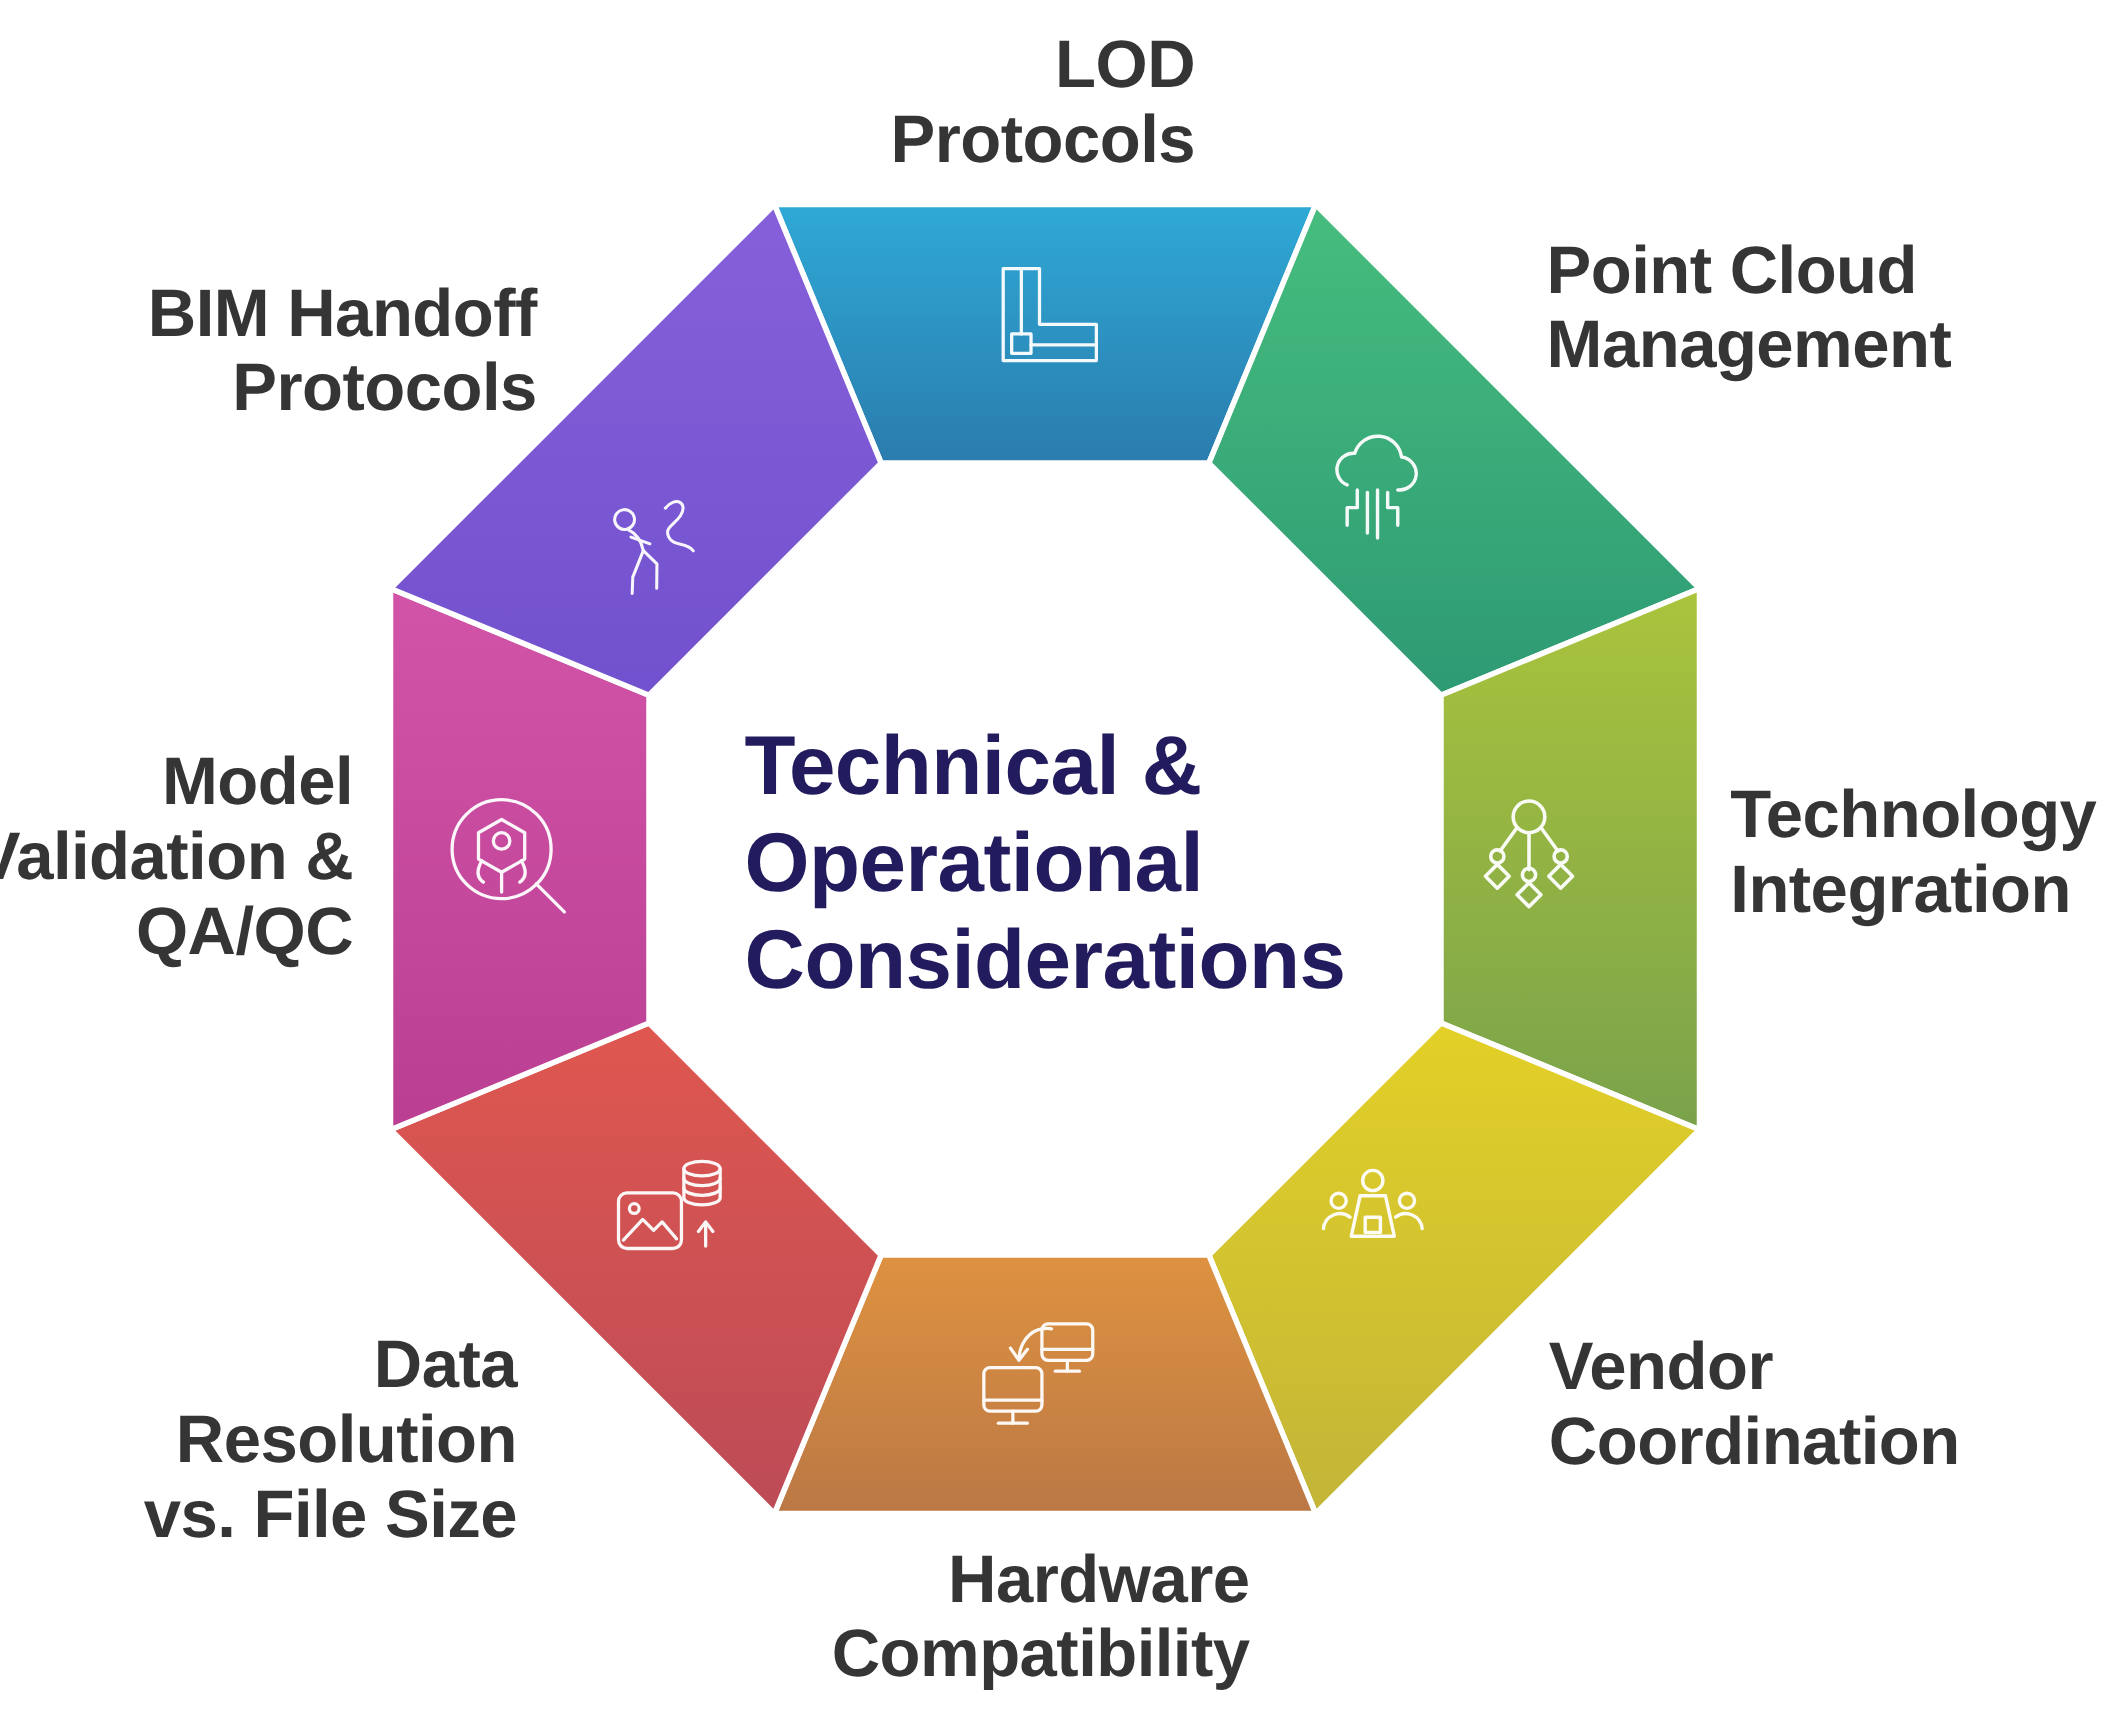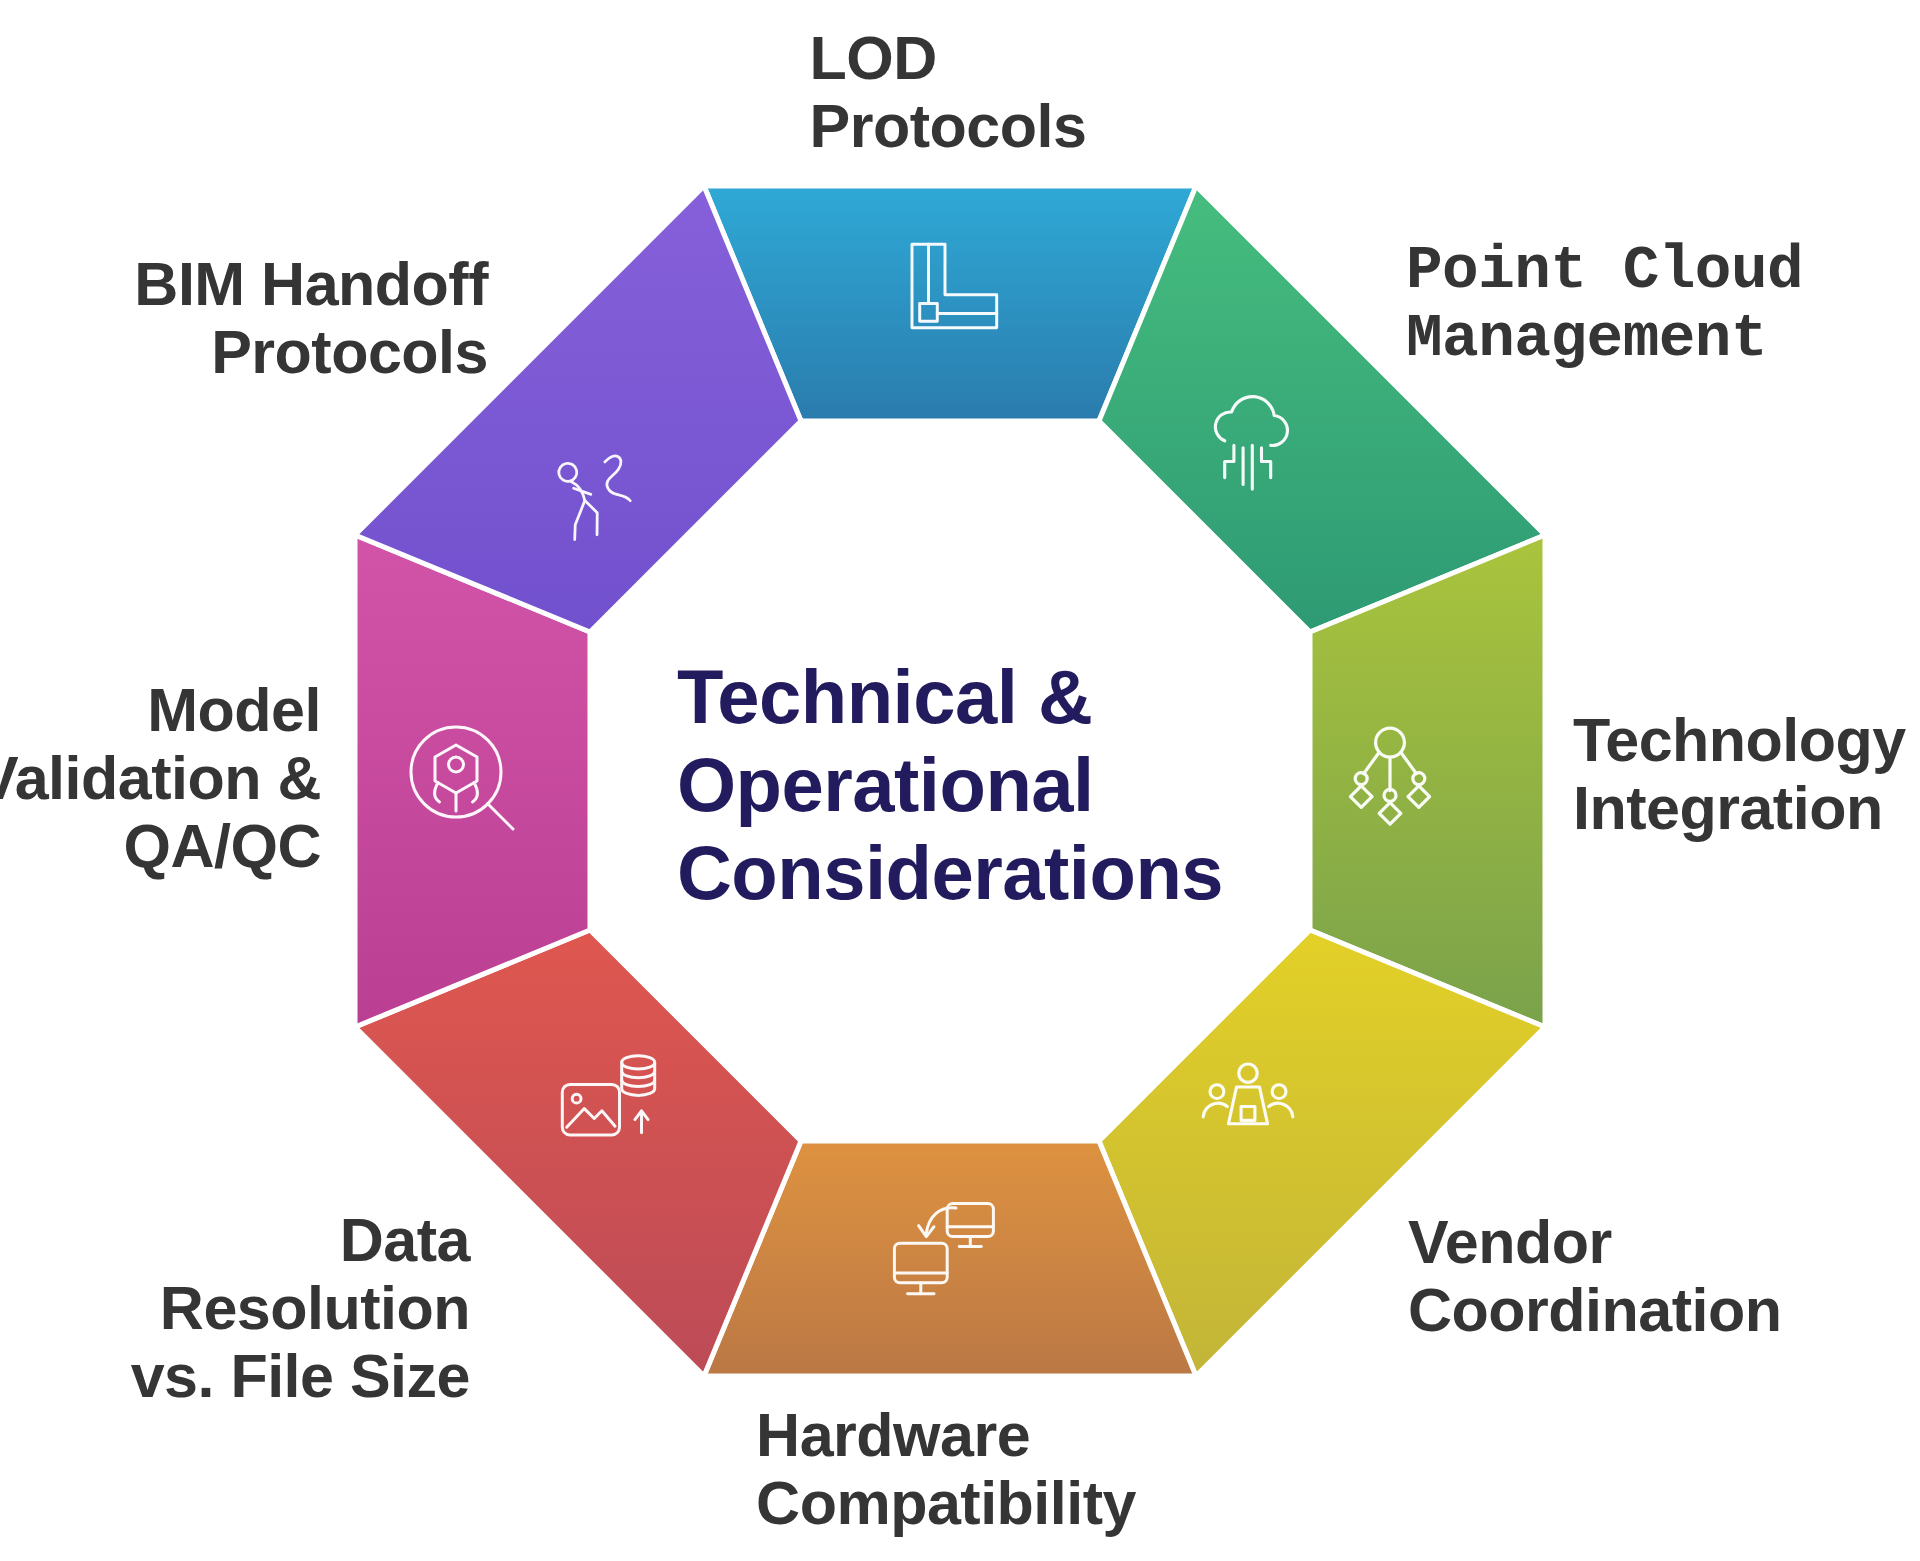--- a/index.html
+++ b/index.html
@@ -14,21 +14,21 @@
   .stage svg{position:absolute;left:0;top:0;}
   .label{
     position:absolute;
     font-weight:700;
     font-size:61px;
     line-height:68px;
     color:#353535;
     white-space:nowrap;
     letter-spacing:-0.5px;
   }
-  .align-center{text-align:left;transform:translateX(-50%);}
+  .align-center{text-align:right;transform:translateX(-50%);}
   .align-right{text-align:right;transform:translateX(-100%);}
   .align-left{text-align:left;}
   .center-title{
     position:absolute;
     left:950px;top:653px;
     transform:translateX(-50%);
     text-align:left;
     font-weight:700;
     font-size:76px;
     line-height:88px;
@@ -169,21 +169,21 @@
       <path d="M35 42 l8 12 l-4 18"></path>
       <path d="M58 14 c10 -8 18 0 10 8 c-6 6 -14 6 -12 14 c2 8 12 6 16 14"></path>
     </g>
   </svg>
 
   <div class="label align-center" style="left: 948px; top: 24px; color: rgb(53, 53, 53);">
     <div>LOD</div>
     <div>Protocols</div>
   </div>
 
-  <div class="label align-left" style="left: 1406px; top: 237px; color: rgb(53, 53, 53); font-family: Liberation Mono, monospace;">
+  <div class="label align-left" style="left: 1406px; top: 211px; color: rgb(53, 53, 53);">
     <div>Point Cloud</div>
     <div>Management</div>
   </div>
 
   <div class="label align-left" style="left: 1573px; top: 706px; color: rgb(53, 53, 53);">
     <div>Technology</div>
     <div>Integration</div>
   </div>
 
   <div class="label align-left" style="left: 1408px; top: 1208px; color: rgb(53, 53, 53);">

